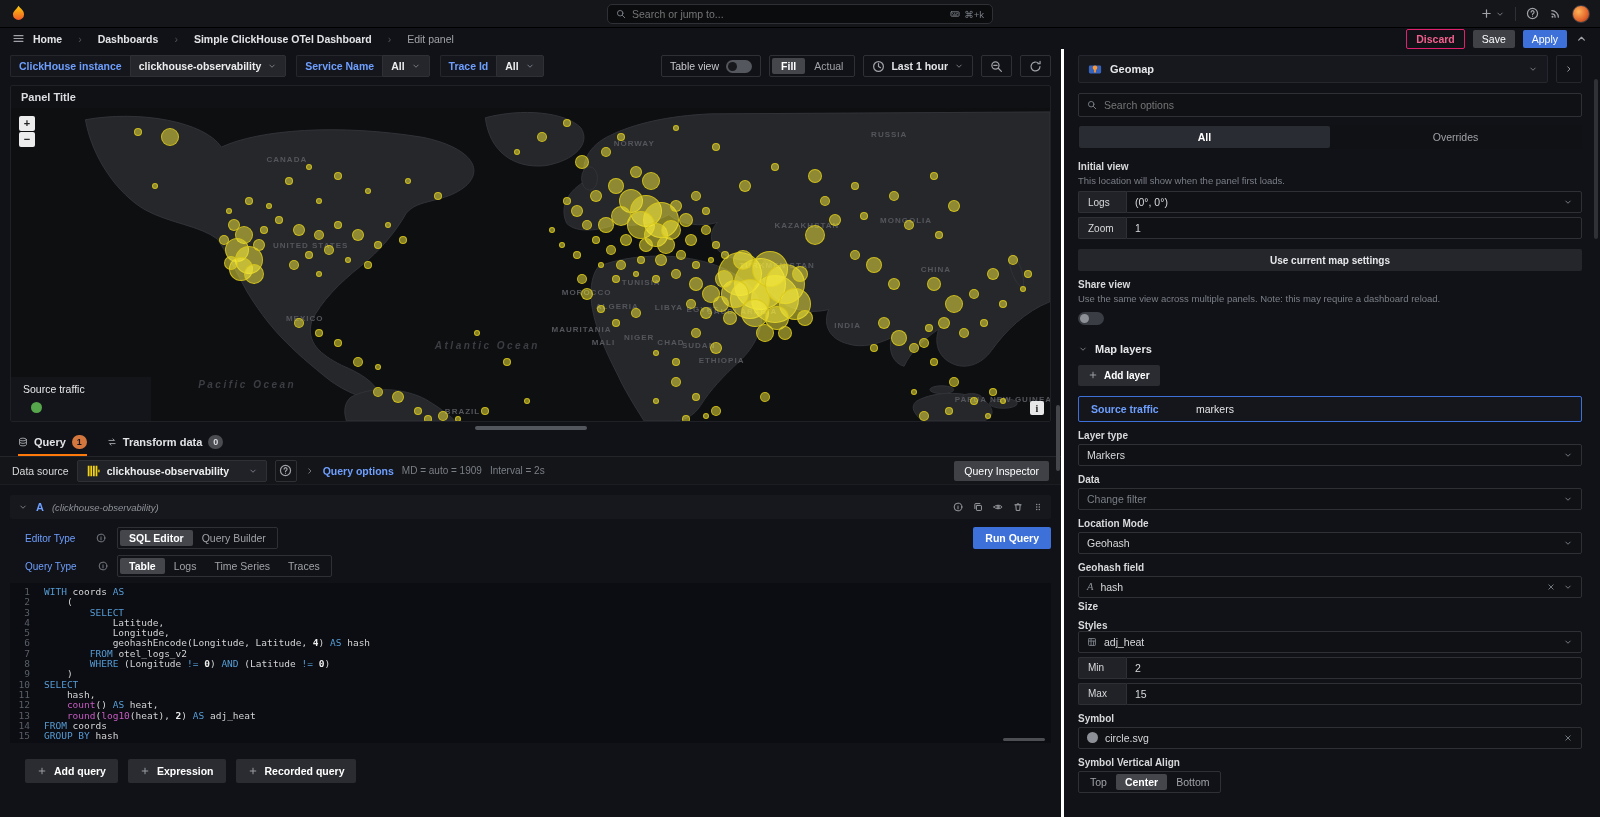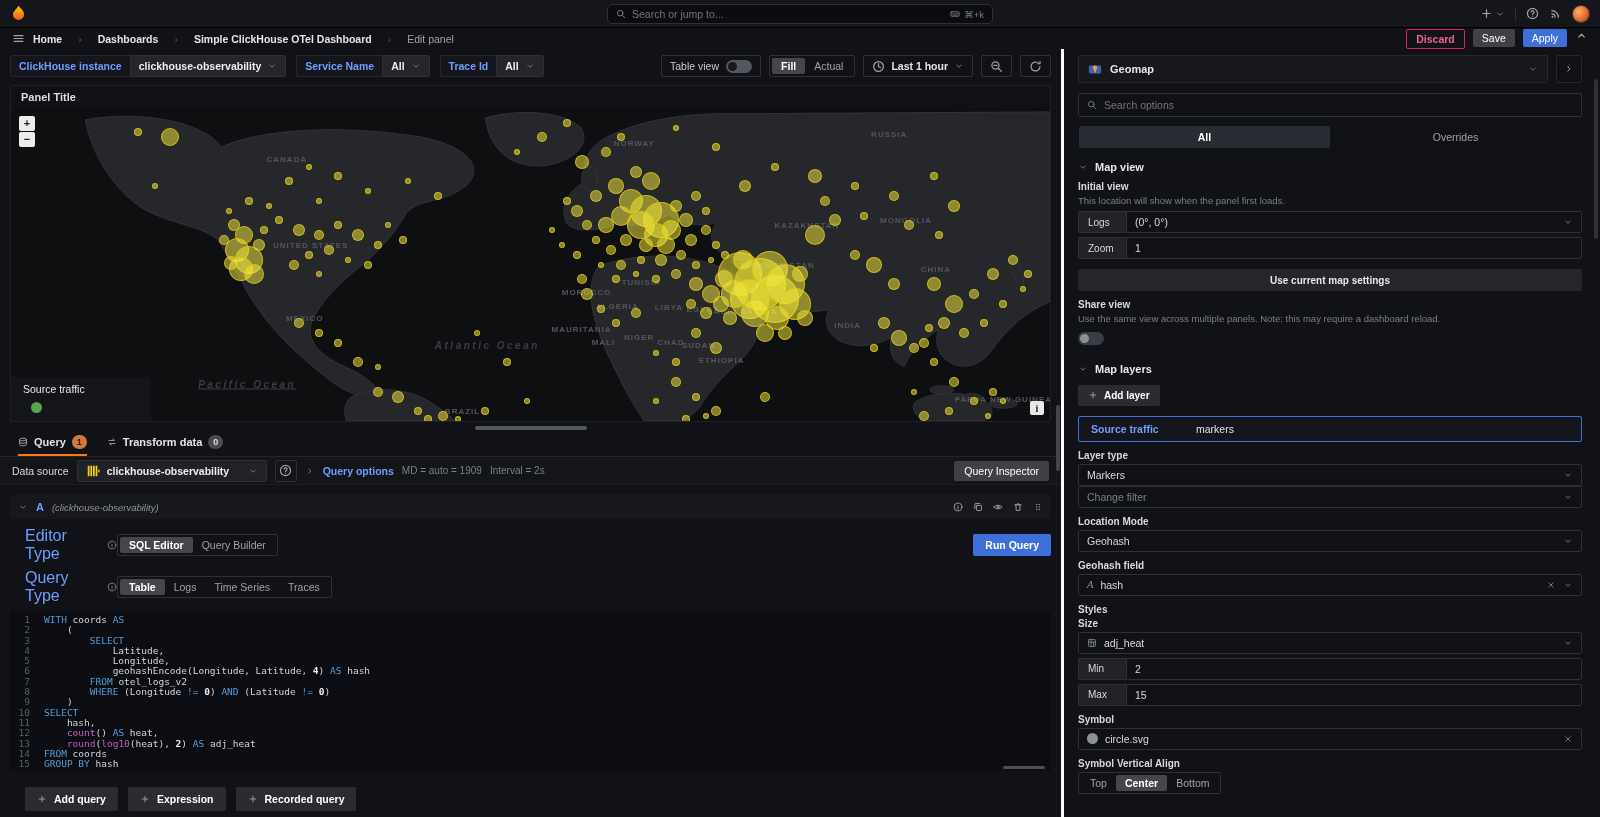--- a/index.html
+++ b/index.html
@@ -17,21 +17,21 @@
   .top-right{margin-left:auto;display:flex;align-items:center;gap:10px}
   .top-divider{width:1px;height:14px;background:#2e3036}
   .avatar{width:18px;height:18px;border-radius:50%;background:radial-gradient(circle at 35% 35%,#ffb357,#e2632b 60%,#93321a);border:1px solid #3a3d44}
 
   
   .navbar{height:21px;display:flex;align-items:center;padding:0 12px;gap:8px}
   .crumbs{display:flex;align-items:center;gap:16px;font-size:10.5px;font-weight:bold}
   .crumb{color:#e3e4e6}
   .crumb.current{color:#9fa2a8;font-weight:normal}
   .crumb-sep{color:#50535a;font-weight:normal}
-  .nav-right{margin-left:auto;display:flex;align-items:flex-start;gap:8px}
+  .nav-right{margin-left:auto;display:flex;align-items:center;gap:8px}
   .btn{border:none;border-radius:2px;font-family:inherit;font-size:10.5px;padding:3px 9px;cursor:pointer;color:#fff}
   .btn.discard{background:transparent;border:1px solid #e0226e;color:#f3608e;font-weight:bold}
   .btn.save{background:#3f4147}
   .btn.apply{background:#3d71d9}
 
   
   .content{display:flex;height:768px}
   .main{width:1064px;position:relative;border-right:3px solid #ffffff}
   .sidebar{flex:1;position:relative;padding:6px 18px 12px 14px;background:#111217}
 
@@ -85,21 +85,21 @@
   .qinspect{margin-left:auto;background:#3f4147;border:none;border-radius:2px;color:#fff;font-size:10.5px;padding:4px 10px;font-family:inherit}
 
   
   .qrow{margin:10px 10px 0 10px;height:24px;background:#17181d;border-radius:2px;display:flex;align-items:center;gap:8px;padding:0 8px}
   .qrow .qname{color:#6e9fff;font-weight:bold;font-size:11px}
   .qrow .qhint{color:#8e9299;font-style:italic;font-size:9.5px}
   .qrow-icons{margin-left:auto;display:flex;align-items:center;gap:10px}
 
   .editor-rows{margin:8px 10px 0 25px}
   .erow{display:flex;align-items:center;margin-bottom:6px}
-  .elabel{width:92px;display:flex;align-items:center;gap:21px;color:#6e9fff;font-size:16px}
+  .elabel{width:92px;display:flex;align-items:center;gap:21px;color:#6e9fff;font-size:10px}
   .runq{margin-left:auto;background:#3d71d9;color:#fff;border:none;border-radius:2px;font-family:inherit;font-size:10.5px;font-weight:bold;padding:5px 12px;margin-right:0}
 
   
   .code{margin:4px 10px 0 10px;background:#0b0d12;position:relative;padding:4px 0;height:160px;font-family:"DejaVu Sans Mono",monospace;font-size:9.5px;line-height:10.3px;overflow:hidden}
   .cline{display:flex;white-space:pre}
   .gut{width:34px;text-align:right;padding-right:14px;color:#5a5f68;flex:none}
   .tok-k{color:#569cd6}
   .tok-f{color:#c75ac2}
   .tok-n{color:#ececec;font-weight:bold}
   .tok-p{color:#d4d4d4}
@@ -400,21 +400,21 @@
             <div class="maplabel" style="left: 66.5712%; top: 64.0625%;">EGYPT</div>
             <div class="maplabel" style="left: 70.3916%; top: 65%;">SAUDI ARABIA</div>
             <div class="maplabel" style="left: 54.9188%; top: 70.625%;">MAURITANIA</div>
             <div class="maplabel" style="left: 57.0201%; top: 74.6875%;">MALI</div>
             <div class="maplabel" style="left: 60.4585%; top: 73.125%;">NIGER</div>
             <div class="maplabel" style="left: 63.5148%; top: 74.6875%;">CHAD</div>
             <div class="maplabel" style="left: 66.1891%; top: 75.625%;">SUDAN</div>
             <div class="maplabel" style="left: 68.3859%; top: 80.625%;">ETHIOPIA</div>
             <div class="maplabel" style="left: 43.4575%; top: 96.875%;">BRAZIL</div>
             <div class="maplabel" style="left: 95.511%; top: 93.125%;">PAPUA NEW GUINEA</div>
-            <div class="maplabel ocean" style="left: 22.7316%; top: 88.125%; text-decoration: underline;">Pacific Ocean</div>
+            <div class="maplabel ocean" style="left: 22.7316%; top: 88.125%;">Pacific Ocean</div>
             <div class="maplabel ocean" style="left: 45.8453%; top: 75.625%; text-align: center;">Atlantic Ocean</div>
           </div>
         <div style="position:absolute;inset:0">
             <div class="marker" style="left: 54.9188%; top: 17.1875%; height: 14px; width: 14px; background: rgba(248, 235, 60, 0.5); border: 1px solid rgba(216, 199, 24, 0.85);"></div>
             <div class="marker" style="left: 57.3066%; top: 14.0625%; height: 10px; width: 10px; background: rgba(248, 235, 60, 0.5); border: 1px solid rgba(216, 199, 24, 0.85);"></div>
             <div class="marker" style="left: 58.7393%; top: 9.375%; height: 8px; width: 8px; background: rgba(248, 235, 60, 0.5); border: 1px solid rgba(216, 199, 24, 0.85);"></div>
             <div class="marker" style="left: 60.1719%; top: 20.3125%; height: 12px; width: 12px; background: rgba(248, 235, 60, 0.5); border: 1px solid rgba(216, 199, 24, 0.85);"></div>
             <div class="marker" style="left: 61.6046%; top: 23.4375%; height: 18px; width: 18px; background: rgba(248, 235, 60, 0.5); border: 1px solid rgba(216, 199, 24, 0.85);"></div>
             <div class="marker" style="left: 58.2617%; top: 25%; height: 16px; width: 16px; background: rgba(248, 235, 60, 0.5); border: 1px solid rgba(216, 199, 24, 0.85);"></div>
             <div class="marker" style="left: 56.3515%; top: 28.125%; height: 12px; width: 12px; background: rgba(248, 235, 60, 0.5); border: 1px solid rgba(216, 199, 24, 0.85);"></div>
@@ -782,26 +782,20 @@
         </svg>
       <input placeholder="Search options" style="">
     </div>
 
     <div class="sb-tabs">
       <span class="sb-tab active">All</span>
       <span class="sb-tab">Overrides</span>
     </div>
 
     
-    <div class="section-h">
-      <svg class="ic small dim">
-          <use href="#i-caret"></use>
-        </svg>
-      <span>Map view</span>
-    </div>
     <div class="flabel">Initial view</div>
     <div class="fdesc">This location will show when the panel first loads.</div>
     <div class="lrow">
       <span class="rlabel">Logs</span>
       <span class="input">
           <span class="grow">(0°, 0°)</span>
           <span class="tail">
             <svg class="ic small dim">
               <use href="#i-caret"></use>
             </svg>
@@ -842,20 +836,21 @@
     <div class="flabel">Layer type</div>
     <div class="input">
         <span class="grow">Markers</span>
         <span class="tail">
           <svg class="ic small dim">
             <use href="#i-caret"></use>
           </svg>
         </span>
       </div>
 
+    <div class="flabel">Data</div>
     <div class="input">
         <span class="grow" style="color:#7b7f87">Change filter</span>
         <span class="tail">
           <svg class="ic small dim">
             <use href="#i-caret"></use>
           </svg>
         </span>
       </div>
 
     <div class="flabel">Location Mode</div>
@@ -875,22 +870,22 @@
       <span class="tail">
           <svg class="ic small dim">
             <use href="#i-close"></use>
           </svg>
           <svg class="ic small dim">
             <use href="#i-caret"></use>
           </svg>
         </span>
     </div>
 
+    <div class="flabel" style="margin-top:3px">Size</div>
     <div class="flabel" style="margin-bottom:0">Styles</div>
-    <div class="flabel" style="margin-top:3px">Size</div>
     <div class="input">
       <svg class="ic small dim">
           <use href="#i-grid"></use>
         </svg>
       <span class="grow">adj_heat</span>
       <span class="tail">
           <svg class="ic small dim">
             <use href="#i-caret"></use>
           </svg>
         </span>

